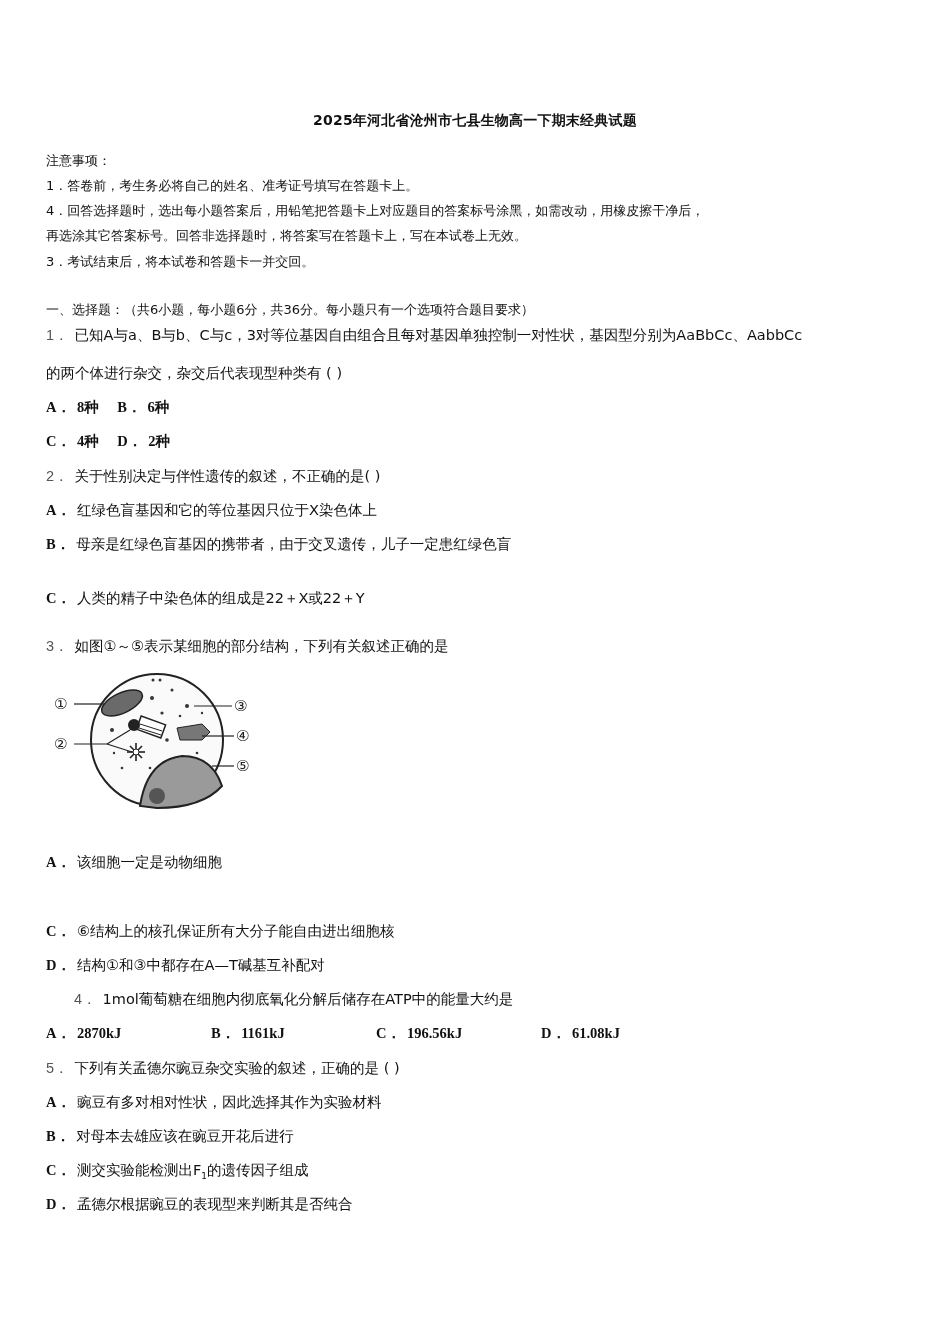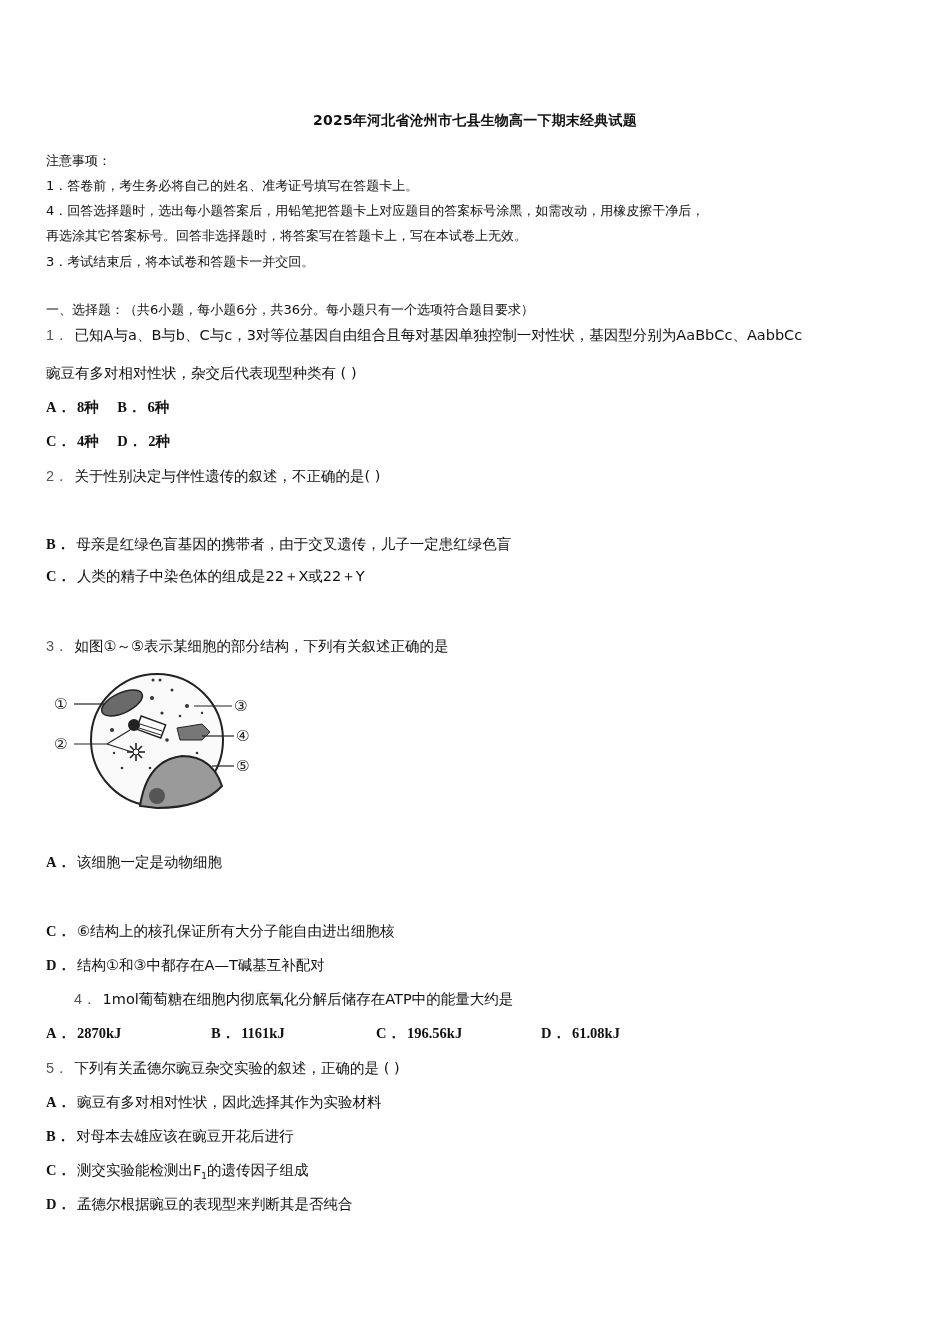--- a/index.html
+++ b/index.html
@@ -82,35 +82,36 @@
   <div class="line notice" style="top:176px;">1．答卷前，考生务必将自己的姓名、准考证号填写在答题卡上。</div>
   <div class="line notice" style="top:201px;">4．回答选择题时，选出每小题答案后，用铅笔把答题卡上对应题目的答案标号涂黑，如需改动，用橡皮擦干净后，</div>
   <div class="line notice" style="top:226px;">再选涂其它答案标号。回答非选择题时，将答案写在答题卡上，写在本试卷上无效。</div>
   <div class="line notice" style="top:252px;">3．考试结束后，将本试卷和答题卡一并交回。</div>
 
   <div class="line notice" style="top:300px;">一、选择题：（共6小题，每小题6分，共36分。每小题只有一个选项符合题目要求）</div>
 
   <div class="line q-text" style="top:325px;">
     <span class="qnum">1．</span><span>已知A与a、B与b、C与c，3对等位基因自由组合且每对基因单独控制一对性状，基因型分别为AaBbCc、AabbCc</span>
   </div>
-  <div class="line q-text" style="top:363px;">豌豆有多对相对性状，杂交后代表现型种类有 (     )</div>
+  <div class="line q-text" style="top:363px;">的两个体进行杂交，杂交后代表现型种类有 (     )</div>
   <div class="line q-text" style="top:397px;">
     <span class="opt-inline"><span class="opt-letter">A．</span><span class="latin">8种</span></span>
     <span class="opt-inline" style="margin-left:14px;"><span class="opt-letter">B．</span><span class="latin">6种</span></span>
   </div>
   <div class="line q-text" style="top:431px;">
     <span class="opt-inline"><span class="opt-letter">C．</span><span class="latin">4种</span></span>
     <span class="opt-inline" style="margin-left:14px;"><span class="opt-letter">D．</span><span class="latin">2种</span></span>
   </div>
 
   <div class="line q-text" style="top:466px;">
     <span class="qnum">2．</span><span>关于性别决定与伴性遗传的叙述，不正确的是(       )</span>
   </div>
+  <div class="line q-text" style="top:500px;"><span class="opt-letter">A．</span><span>红绿色盲基因和它的等位基因只位于X染色体上</span></div>
   <div class="line q-text" style="top:534px;"><span class="opt-letter">B．</span><span>母亲是红绿色盲基因的携带者，由于交叉遗传，儿子一定患红绿色盲</span></div>
-  <div class="line q-text" style="top:566px;"><span class="opt-letter">C．</span><span>人类的精子中染色体的组成是22＋X或22＋Y</span></div>
+  <div class="line q-text" style="top:588px;"><span class="opt-letter">C．</span><span>人类的精子中染色体的组成是22＋X或22＋Y</span></div>
 
   <div class="line q-text" style="top:636px;">
     <span class="qnum">3．</span><span>如图①～⑤表示某细胞的部分结构，下列有关叙述正确的是</span>
   </div>
 
   <div class="figure">
     <svg width="210" height="145" viewBox="0 0 210 145">
 
       <circle cx="105" cy="72" r="66" fill="#fafafa" stroke="#222" stroke-width="2"></circle>
 

